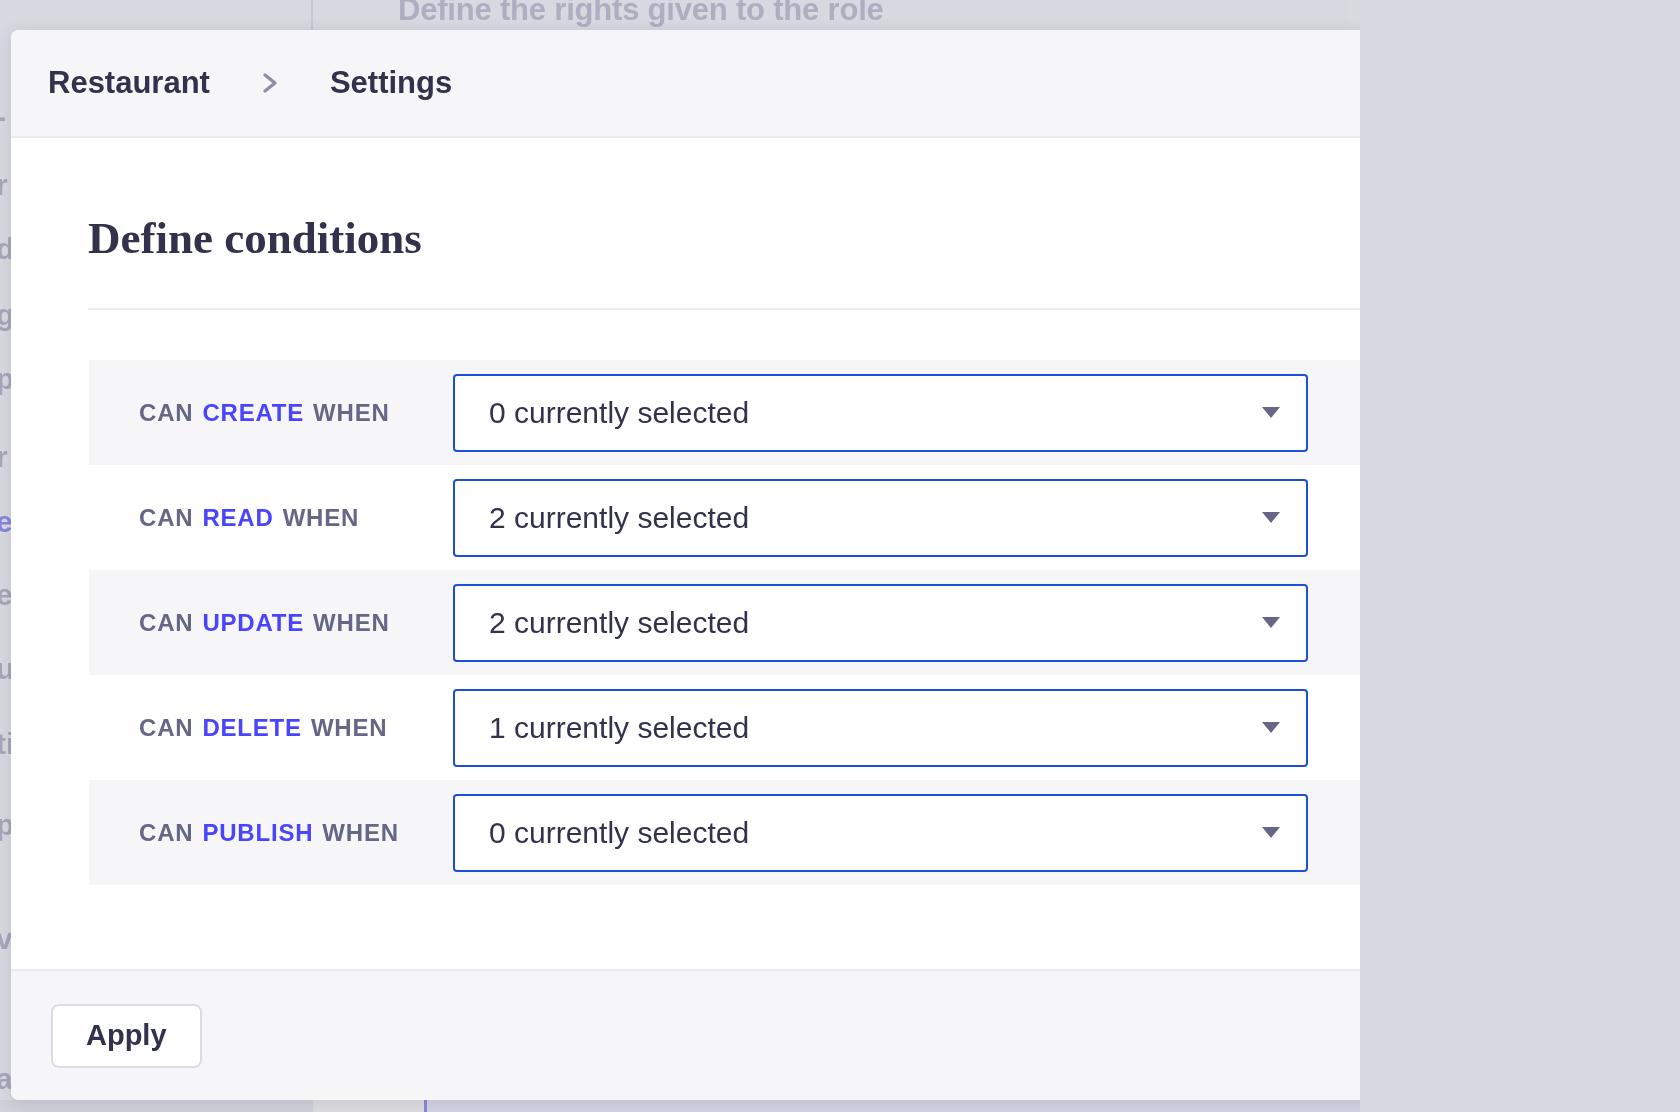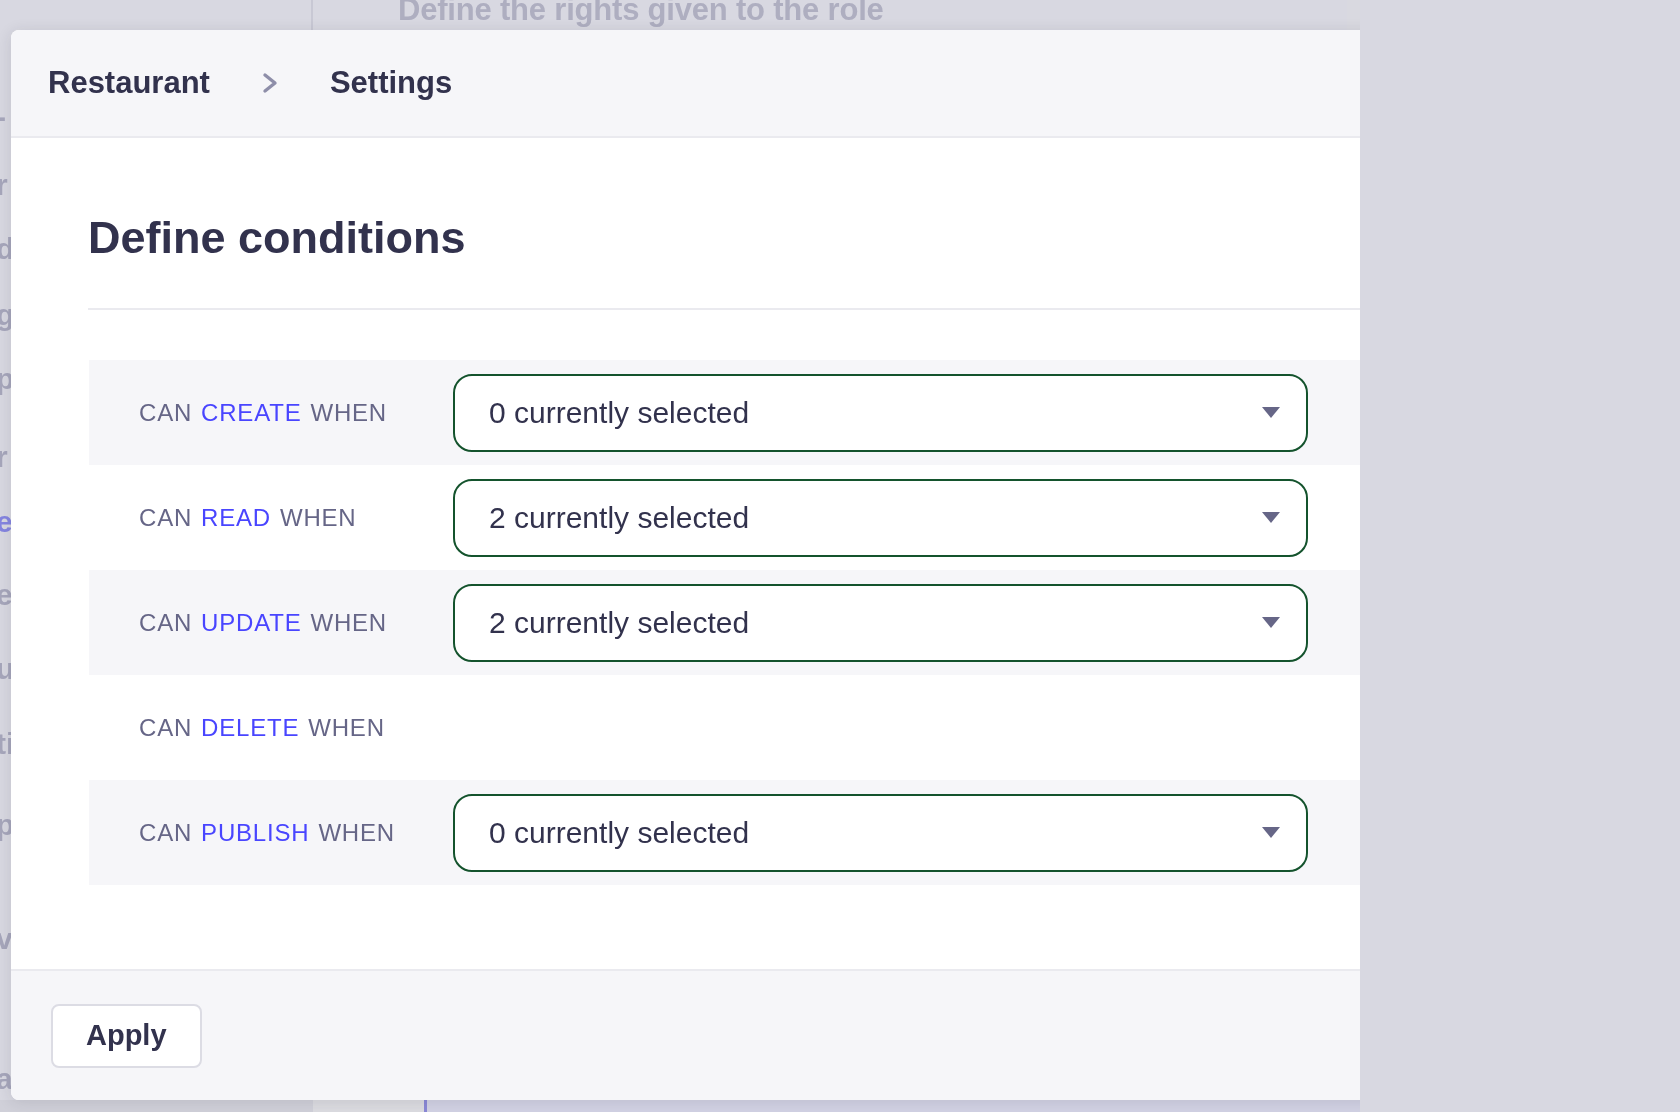--- a/index.html
+++ b/index.html
@@ -43,33 +43,33 @@
   }
   .breadcrumb { display:flex; align-items:center;gap:19px; }
   .crumb { font-size:31px; font-weight:bold; color:#32324d; }
   .crumb-sep { margin:0 30px; color:#8e8ea9; display:flex; align-items:center; }
   .close-btn {
     position:absolute; top:13px; right:39px; width:61px; height:60px;
     background:#ffffff; border:2px solid #dcdce4; border-radius:11px;
     display:flex; align-items:center; justify-content:center; cursor:pointer;
   }
 
-  .modal-title { position:absolute; left:77px; top:182px; font-size:45px; font-weight:bold; color:#32324d; }
+  .modal-title { position:absolute; left:77px; top:182px; font-size:45px; font-weight:bold; color:#32324d;font-family:Liberation Serif, serif; }
   .title-divider { position:absolute; left:77px; top:278px; width:1502px; height:2px; background:#eaeaef; }
 
   .rows { position:absolute; left:78px; top:330px; width:1501px; }
   .row { height:105px; display:flex; align-items:center; }
   .row.gray { background:#f6f6f9; }
-  .row-label { width:364px; padding-left:50px; font-size:24px; font-weight:normal; letter-spacing:0.8px; color:#666687; white-space:nowrap; }
+  .row-label { width:364px; padding-left:50px; font-size:24px; font-weight:bold; letter-spacing:0.8px; color:#666687; white-space:nowrap; }
   .row-label span { margin-right:9px; }
   .row-label span:last-child { margin-right:0; }
   .row-label .action { color:#4945ff; }
   .select {
     width:855px; height:78px; background:#ffffff;
-    border:2px solid #14532d; border-radius:19px;
+    border:2px solid #1d4ed8; border-radius:4px;
     display:flex; align-items:center; padding:0 26px 0 34px; cursor:pointer;
   }
   .select-value { font-size:30px; color:#32324d; flex:1; }
   .caret {
     width:0; height:0;
     border-left:9px solid transparent; border-right:9px solid transparent;
     border-top:11px solid #666687;
   }
 
   .modal-footer {
@@ -176,20 +176,24 @@
         <div class="select">
           <span class="select-value">2 currently selected</span>
           <span class="caret"></span>
         </div>
       </div>
 
       <div class="row">
         <div class="row-label">
           <span>CAN</span><span class="action">DELETE</span><span>WHEN</span>
         </div>
+        <div class="select">
+          <span class="select-value">1 currently selected</span>
+          <span class="caret"></span>
+        </div>
       </div>
 
       <div class="row gray">
         <div class="row-label">
           <span>CAN</span><span class="action">PUBLISH</span><span>WHEN</span>
         </div>
         <div class="select">
           <span class="select-value">0 currently selected</span>
           <span class="caret"></span>
         </div>

